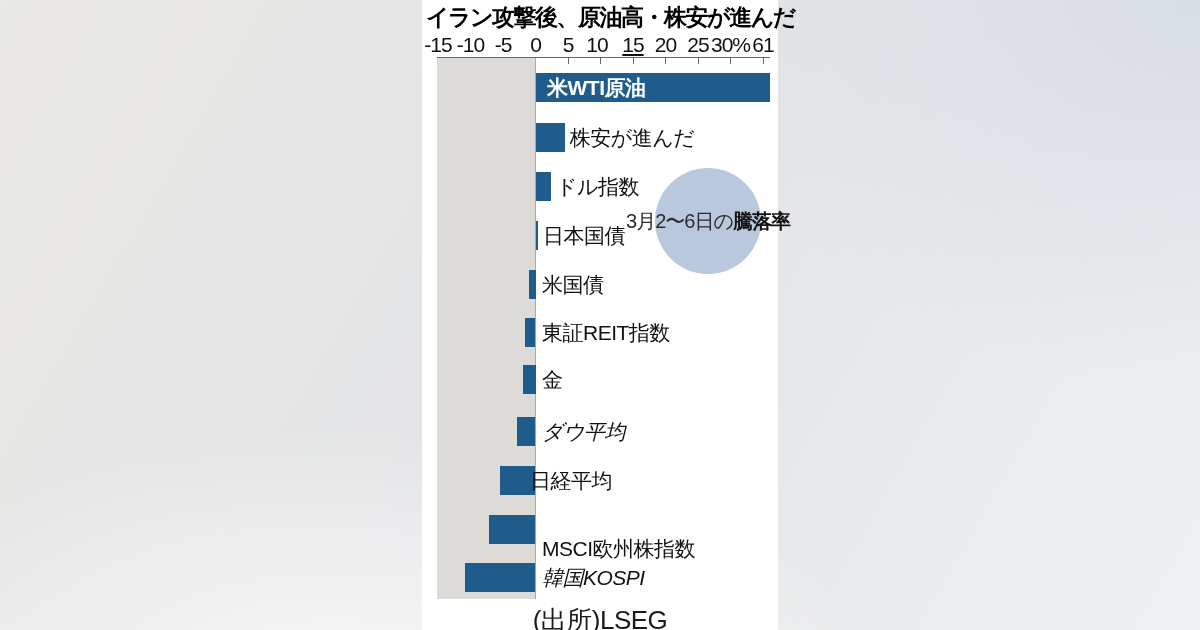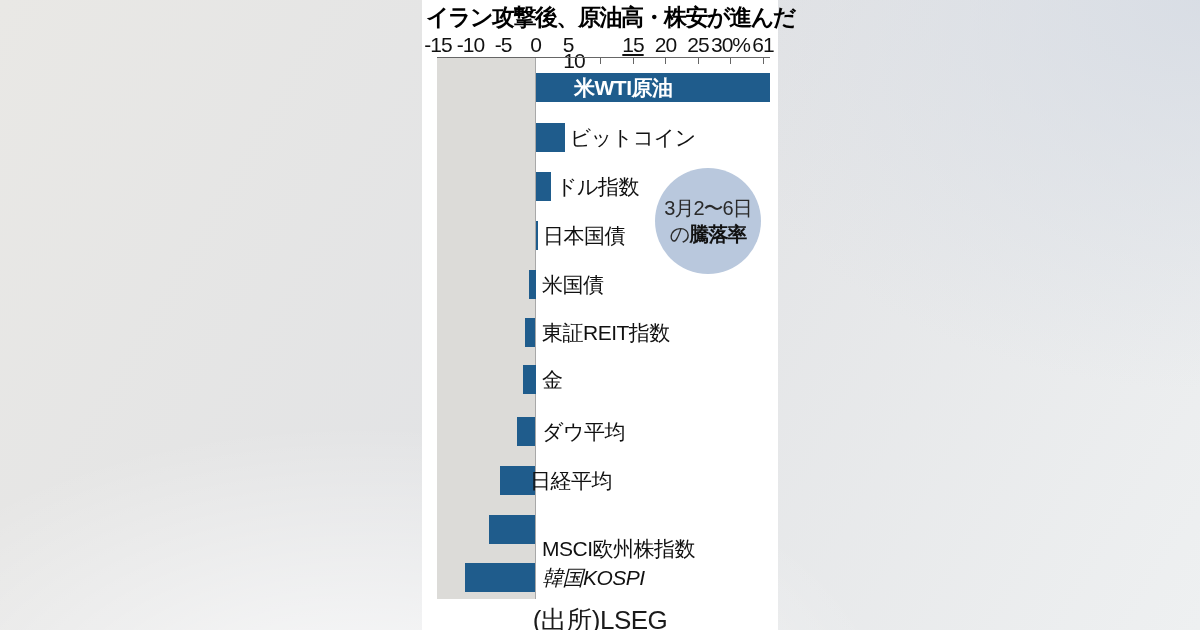--- a/index.html
+++ b/index.html
@@ -50,21 +50,21 @@
   .bar-label {
     position: absolute; height: 29px; line-height: 29px;
     font-size: 21px; color: #111; white-space: nowrap; letter-spacing: -0.5px;
   }
   .bar-label.inside {
     color: #ffffff; font-weight: bold;
   }
   #annotation-circle {
     position: absolute; left: 655px; top: 168px; width: 106px; height: 106px;
     border-radius: 50%; background: #b9c8dd;
-    display: flex; flex-direction: column; align-items: center; justify-content: center;
+    display: flex; flex-direction: row; align-items: center; justify-content: center;
     text-align: center;
   }
   #annotation-circle .line {
     font-size: 20px; color: #2a2a2a; line-height: 1.3; letter-spacing: -1px; white-space: nowrap;
   }
   #annotation-circle .bold { font-weight: bold; color: #111; }
   #source-note {
     position: absolute; left: 422px; top: 603px; width: 356px;
     text-align: center; font-size: 26px; color: #1a1a1a; letter-spacing: -0.5px;
   }
@@ -77,21 +77,21 @@
   <div id="panel"></div>
 
   <div id="chart-title">イラン攻撃後、原油高・株安が進んだ</div>
 
   <div id="axis-labels">
       <div class="axis-tick-label" style="left: 438px;">-15</div>
       <div class="axis-tick-label" style="left: 470.5px;">-10</div>
       <div class="axis-tick-label" style="left: 503px;">-5</div>
       <div class="axis-tick-label" style="left: 535.5px;">0</div>
       <div class="axis-tick-label" style="left: 568px;">5</div>
-      <div class="axis-tick-label" style="left: 574px; margin-top: 16px;">10</div>
+      <div class="axis-tick-label" style="left: 597px;">10</div>
       <div class="axis-tick-label" style="left: 633px; text-decoration: underline;">15</div>
       <div class="axis-tick-label" style="left: 665.5px;">20</div>
       <div class="axis-tick-label" style="left: 698px;">25</div>
       <div class="axis-tick-label" style="left: 730.5px;">30%</div>
       <div class="axis-tick-label" style="left: 763px;">61</div>
     </div>
 
   <div id="axis-line"></div>
   <div id="axis-ticks">
       <div class="axis-tick-mark" style="left: 437.5px;"></div>
@@ -105,35 +105,35 @@
       <div class="axis-tick-mark" style="left: 697.5px;"></div>
       <div class="axis-tick-mark" style="left: 730px;"></div>
       <div class="axis-tick-mark" style="left: 762.5px;"></div>
     </div>
 
   <div id="negative-region"></div>
   <div id="zero-line"></div>
 
   <div id="bars">
       <div class="bar" style="top: 73px; width: 234px; left: 535.5px; background: rgb(31, 92, 140);"></div>
-      <div class="bar-label inside" style="top: 73px; left: 574px;">米WTI原油</div>
+      <div class="bar-label inside" style="top: 73px; left: 547px;">米WTI原油</div>
       <div class="bar" style="top: 123px; width: 29.25px; left: 535.5px; background: rgb(31, 92, 140);"></div>
-      <div class="bar-label" style="top: 123px; left: 569.75px;">ビットコイン</div>
+      <div class="bar-label" style="top: 123px; left: 569.75px;">株安が進んだ</div>
       <div class="bar" style="top: 172px; width: 15.6px; left: 535.5px; background: rgb(31, 92, 140);"></div>
       <div class="bar-label" style="top: 172px; left: 556.1px;">ドル指数</div>
       <div class="bar" style="top: 221px; width: 2.6px; left: 535.5px; background: rgb(31, 92, 140);"></div>
       <div class="bar-label" style="top: 221px; left: 543.1px;">日本国債</div>
       <div class="bar" style="top: 270px; width: 6.5px; left: 529px; background: rgb(31, 92, 140);"></div>
       <div class="bar-label" style="top: 270px; left: 542px;">米国債</div>
       <div class="bar" style="top: 318px; width: 10.4px; left: 525.1px; background: rgb(31, 92, 140);"></div>
       <div class="bar-label" style="top: 318px; left: 542px;">東証REIT指数</div>
       <div class="bar" style="top: 365px; width: 13px; left: 522.5px; background: rgb(31, 92, 140);"></div>
       <div class="bar-label" style="top: 365px; left: 542px;">金</div>
       <div class="bar" style="top: 417px; width: 18.2px; left: 517.3px; background: rgb(31, 92, 140);"></div>
-      <div class="bar-label" style="top: 417px; left: 542px;">ダウ平均</div>
+      <div class="bar-label" style="top: 417px; left: 542px; font-style: italic;">ダウ平均</div>
       <div class="bar" style="top: 466px; width: 35.1px; left: 500.4px; background: rgb(31, 92, 140);"></div>
       <div class="bar-label" style="top: 466px; left: 530px;">日経平均</div>
       <div class="bar" style="top: 515px; width: 46.8px; left: 488.7px; background: rgb(31, 92, 140);"></div>
       <div class="bar-label" style="top: 534px; left: 542px;">MSCI欧州株指数</div>
       <div class="bar" style="top: 563px; width: 70.2px; left: 465.3px; background: rgb(31, 92, 140);"></div>
       <div class="bar-label" style="top: 563px; left: 542px; font-style: italic;">韓国KOSPI</div>
     </div>
 
   <div id="annotation-circle">
     <div class="line">3月2〜6日</div>

